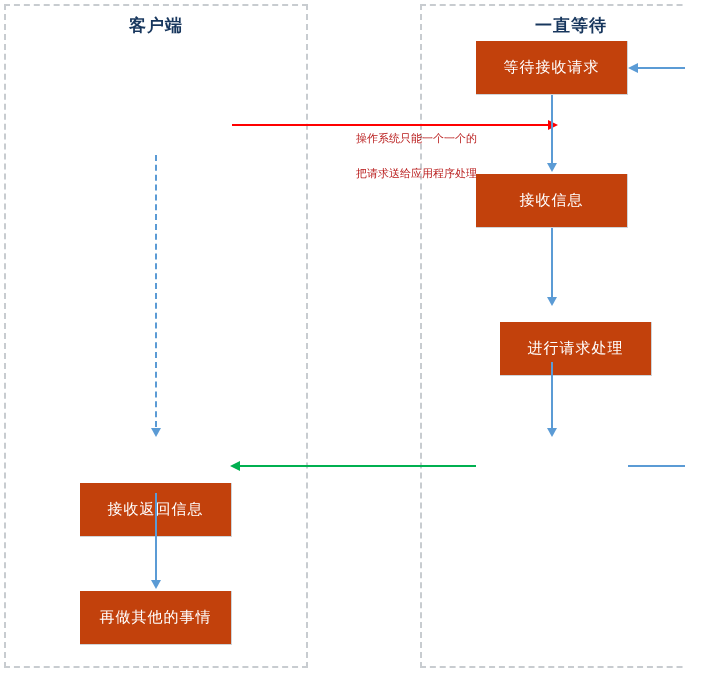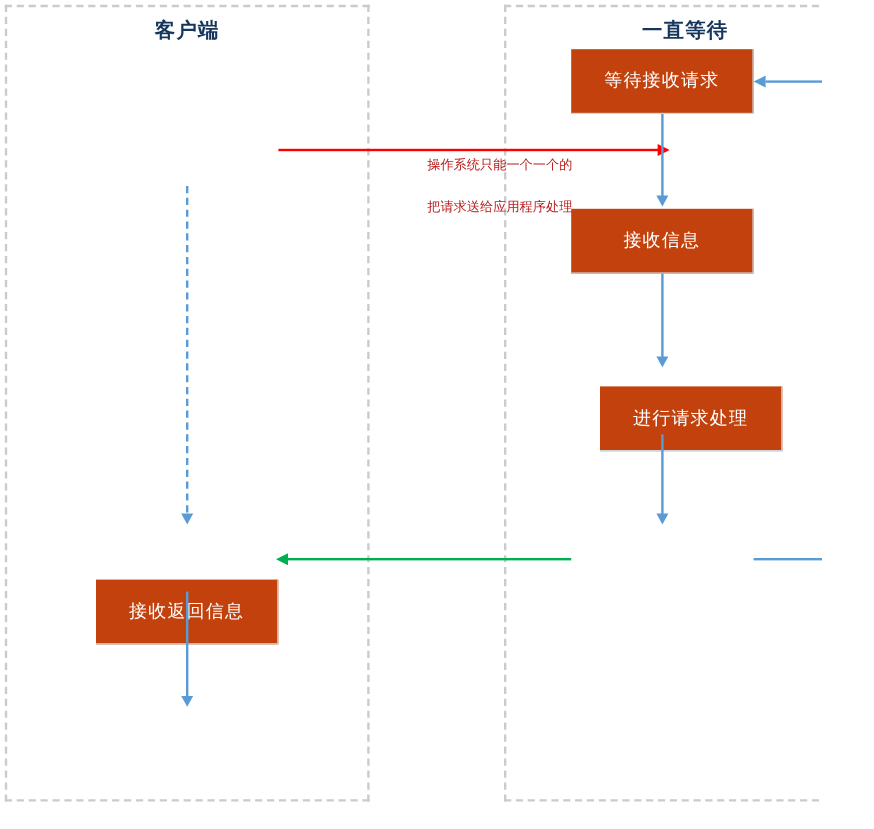--- a/index.html
+++ b/index.html
@@ -110,20 +110,21 @@
     <div class="lane-title">客户端</div>
   </div>
 
   <div class="lane" id="lane-server">
     <div class="lane-title">一直等待</div>
   </div>
 
 
   <div class="node" style="left:80px;  top:439px;margin-top:44px;">接收返回信息</div>
 
+  <div class="node" style="left:80px;  top:591px;">再做其他的事情</div>
 
   <div class="node" style="left:476px; top:41px;">等待接收请求</div>
 
   <div class="node" style="left:476px; top:174px;">接收信息</div>
 
   <div class="node" style="left:476px; top:322px;margin-left:24px;">进行请求处理</div>
 
 
   <div class="vline-dashed" style="left:155px; top:155px; height:272px;"></div>
   <div class="arrow-down" style="left:151px; top:428px;"></div>

